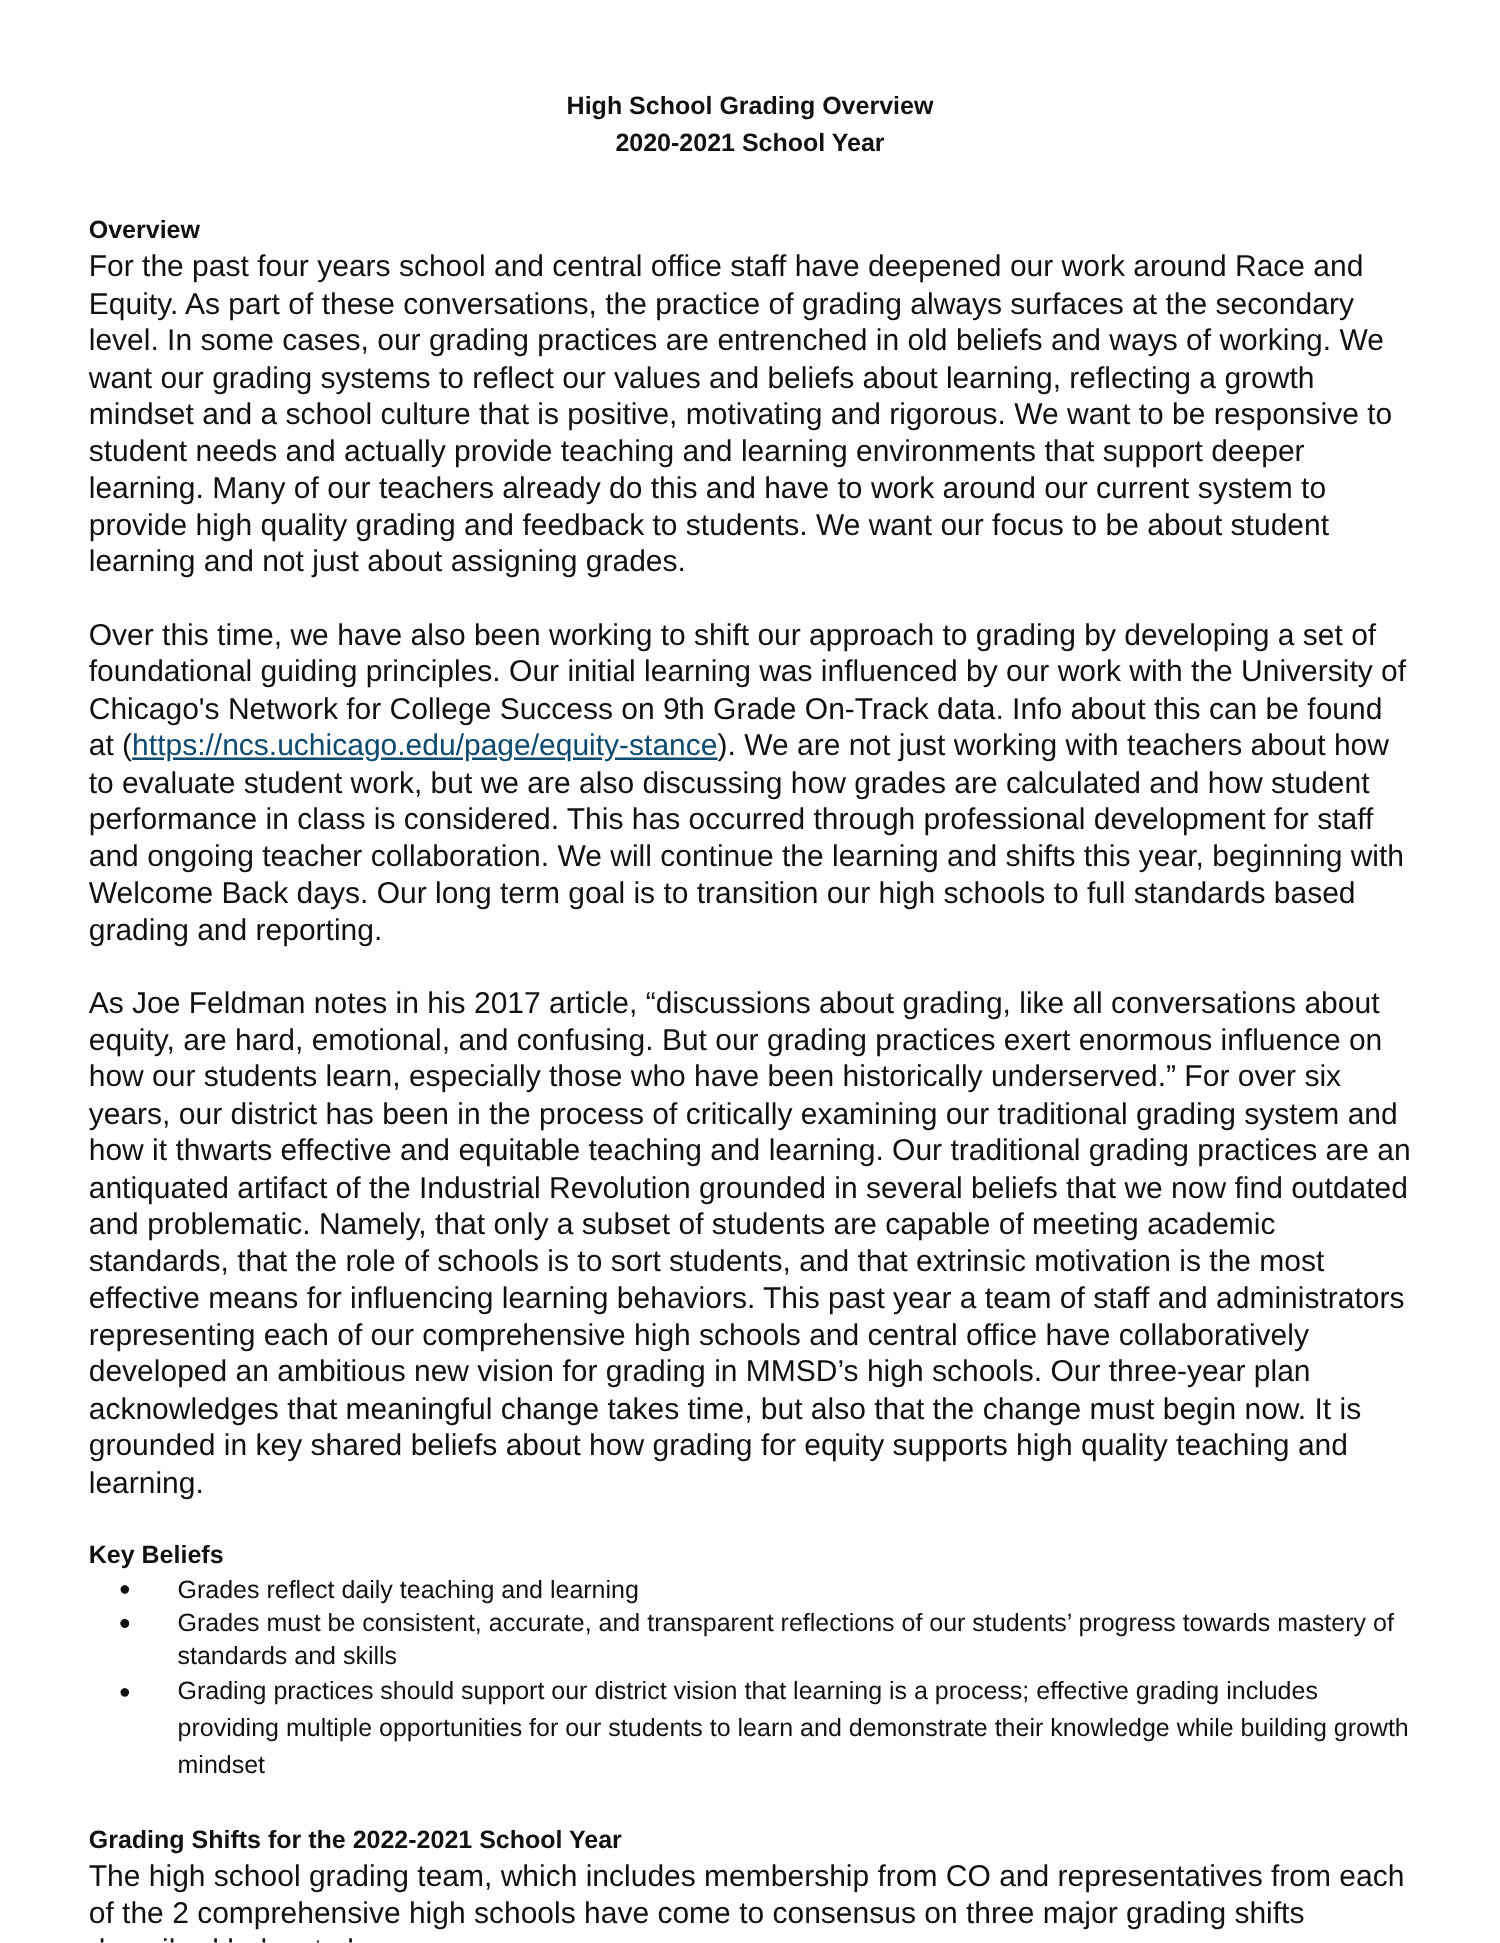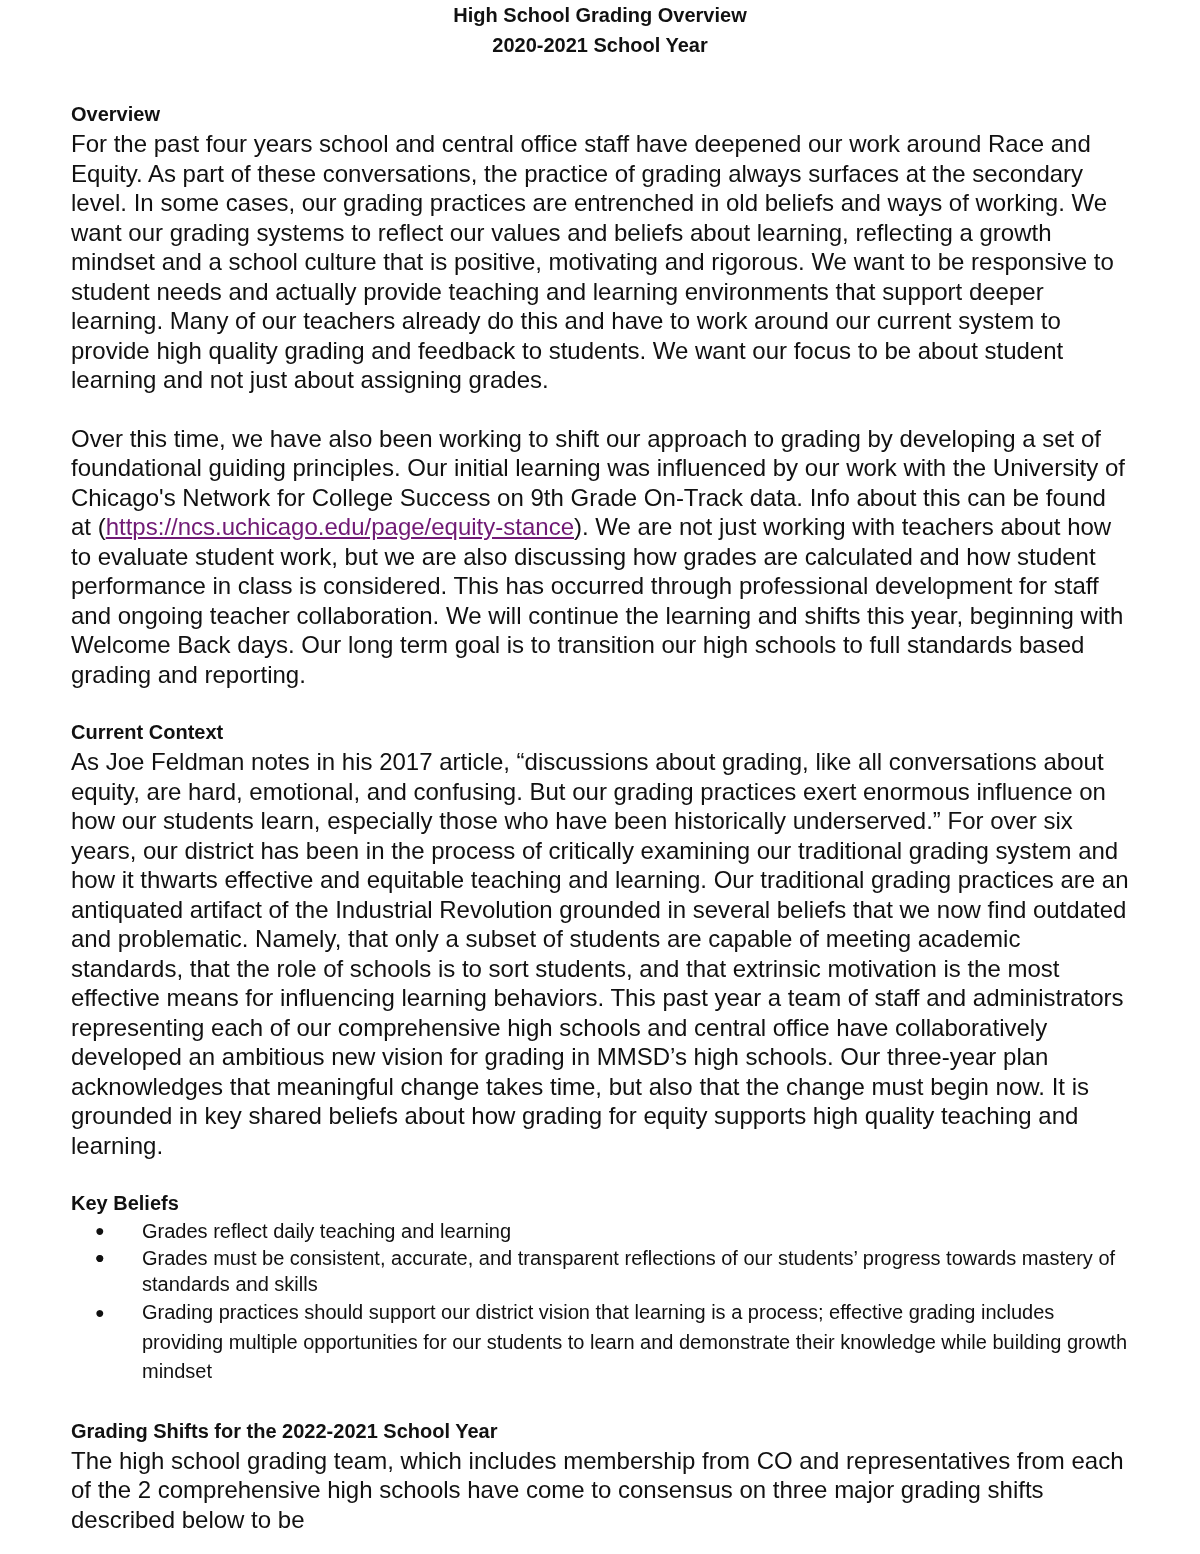--- a/index.html
+++ b/index.html
@@ -11,38 +11,39 @@
       color: #111111;
     }
     .page {
       position: relative;
       padding: 0 71px 0 71px;
       box-sizing: border-box;
       width: 1200px;
     }
     .title-block {
       text-align: center;
+      padding-top: 70px;
       font-weight: bold;
       font-size: 20px;
       line-height: 30px;
     }
     h2.section {
       margin: 0;
       font-size: 20px;
       font-weight: bold;
       line-height: 29px;
     }
     p.body {
       margin: 0;
       font-size: 24px;
       line-height: 29.5px;
     }
     .gap-after-title { height: 40px; }
     .gap-para { height: 29px; }
-    a.link { color: #701a75; text-decoration: underline; }
+    a.link { color: #0c4a6e; text-decoration: underline; }
     ul.beliefs {
       list-style: none;
       margin: 0;
       padding: 0;
     }
     ul.beliefs li {
       position: relative;
       padding-left: 71px;
       font-size: 20px;
       line-height: 26px;
@@ -71,21 +72,20 @@
   <section>
     <h2 class="section">Overview</h2>
     <p class="body">For the past four years school and central office staff have deepened our work around Race and Equity. As part of these conversations, the practice of grading always surfaces at the secondary level. In some cases, our grading practices are entrenched in old beliefs and ways of working. We want our grading systems to reflect our values and beliefs about learning, reflecting a growth mindset and a school culture that is positive, motivating and rigorous. We want to be responsive to student needs and actually provide teaching and learning environments that support deeper learning. Many of our teachers already do this and have to work around our current system to provide high quality grading and feedback to students.  We want our focus to be about student learning and not just about assigning grades.</p>
     <div class="gap-para"></div>
     <p class="body"><span>Over this time, we have also been working to shift our approach to grading by developing a set of foundational guiding principles. Our initial learning was influenced by our work with the University of Chicago's Network for College Success on 9th Grade On-Track data. Info about this can be found at (</span><a class="link" href="#" title="https://ncs.uchicago.edu/page/equity-stance">https://ncs.uchicago.edu/page/equity-stance</a><span>). We are not just working with teachers about how to evaluate student work, but we are also discussing how grades are calculated and how student performance in class is considered. This has occurred through professional development for staff and ongoing teacher collaboration. We will continue the learning and shifts this year, beginning with Welcome Back days.  Our long term goal is to transition our high schools to full standards based grading and reporting.</span></p>
   </section>
 
   <div class="gap-para"></div>
 
   <section>
-    <h2 class="section">Current Context</h2>
     <p class="body">As Joe Feldman notes in his 2017 article, “discussions about grading, like all conversations about equity, are hard, emotional, and confusing. But our grading practices exert enormous influence on how our students learn, especially those who have been historically underserved.” For over six years, our district has been in the process of critically examining our traditional grading system and how it thwarts effective and equitable teaching and learning. Our traditional grading practices are an antiquated artifact of the Industrial Revolution grounded in several beliefs that we now find outdated and problematic. Namely, that only a subset of students are capable of meeting academic standards, that the role of schools is to sort students, and that extrinsic motivation is the most effective means for influencing learning behaviors. This past year a team of staff and administrators representing each of our comprehensive high schools and central office have collaboratively developed an ambitious new vision for grading in MMSD’s high schools. Our three-year plan acknowledges that meaningful change takes time, but also that the change must begin now. It is grounded in key shared beliefs about how grading for equity supports high quality teaching and learning.</p>
   </section>
 
   <div class="gap-para"></div>
 
   <section>
     <h2 class="section">Key Beliefs</h2>
     <ul class="beliefs">
       <li>
         <span class="bullet">●</span>

